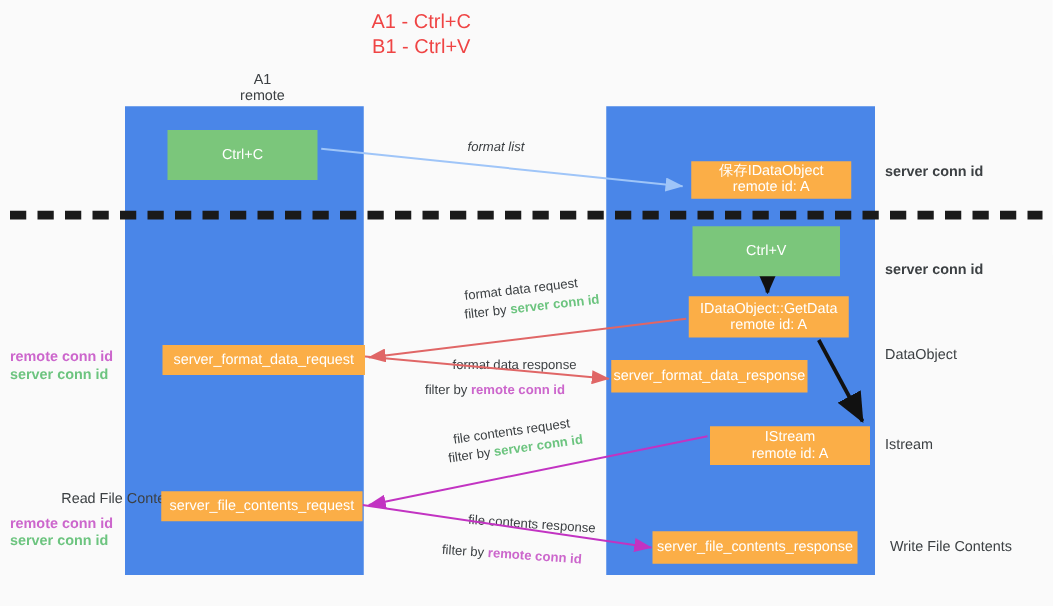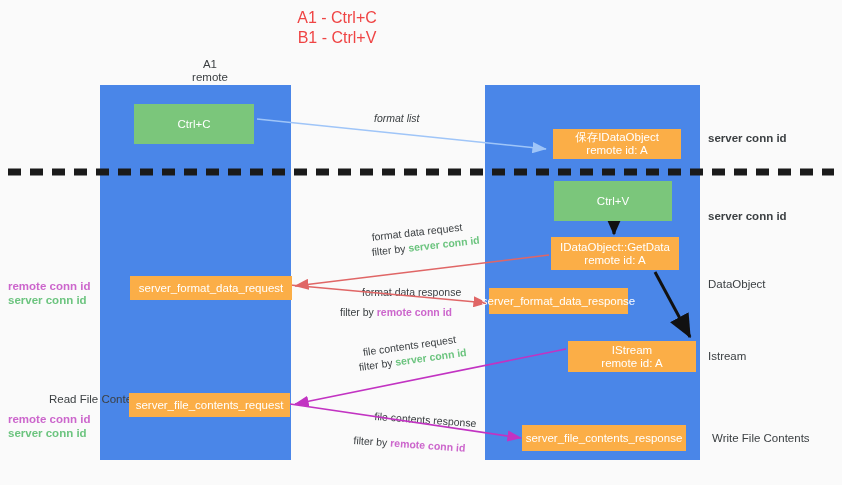--- a/index.html
+++ b/index.html
@@ -151,21 +151,21 @@
   <div class="abs node orange" style="left:553px; top:129px; width:128px; height:30px;">保存IDataObject
 remote id: A</div>
 
   <div class="abs node green" style="left:554px; top:181px; width:118px; height:40px;">Ctrl+V</div>
 
   <div class="abs node orange" style="left:551px; top:237px; width:128px; height:33px;">IDataObject::GetData
 remote id: A</div>
 
   <div class="abs node orange" style="left:130px; top:276px; width:162px; height:24px;">server_format_data_request</div>
 
-  <div class="abs node orange" style="left:489px; top:288px; width:139px; height:26px;">server_format_data_response</div>
+  <div class="abs node orange" style="left:489px; top:288px; width:157px; height:26px;">server_format_data_response</div>
 
   <div class="abs node orange" style="left:568px; top:341px; width:128px; height:31px;">IStream
 remote id: A</div>
 
   <div class="abs node orange" style="left:129px; top:393px; width:161px; height:24px;">server_file_contents_request</div>
 
   <div class="abs node orange" style="left:522px; top:425px; width:164px; height:26px;">server_file_contents_response</div>
 
   <div class="abs right-label ser" style="left:708px; top:132px;">server conn id</div>
 

